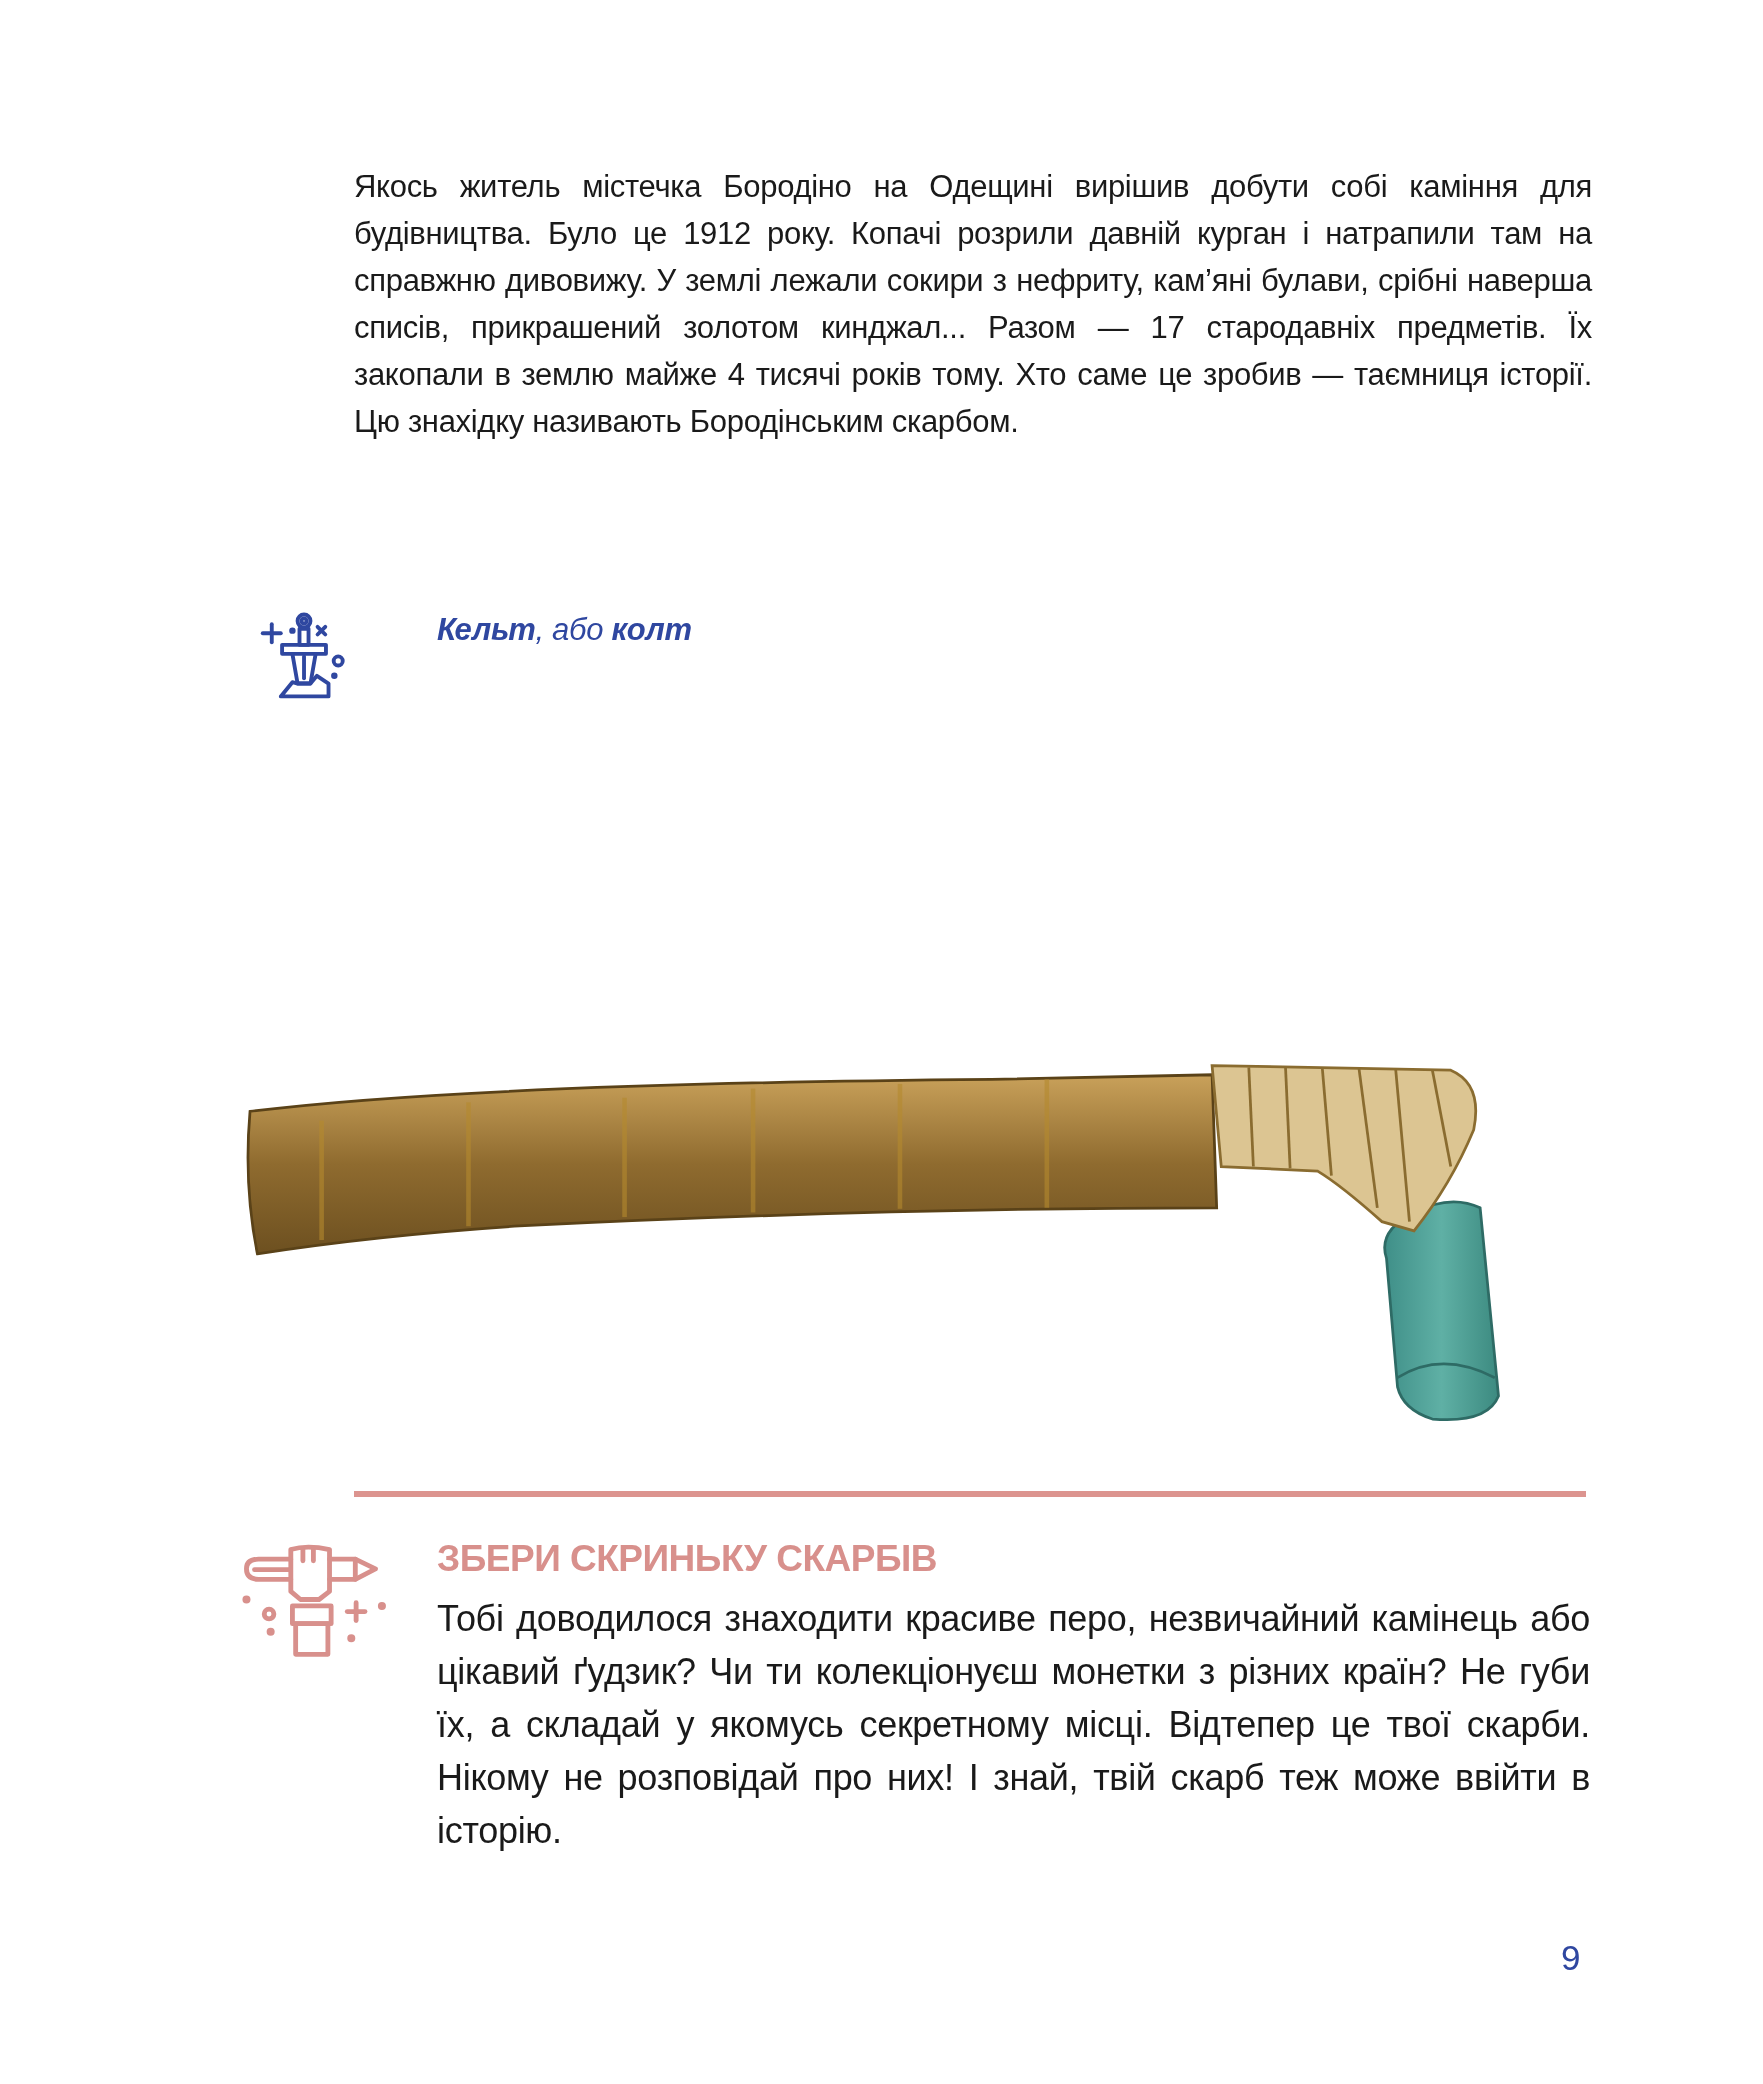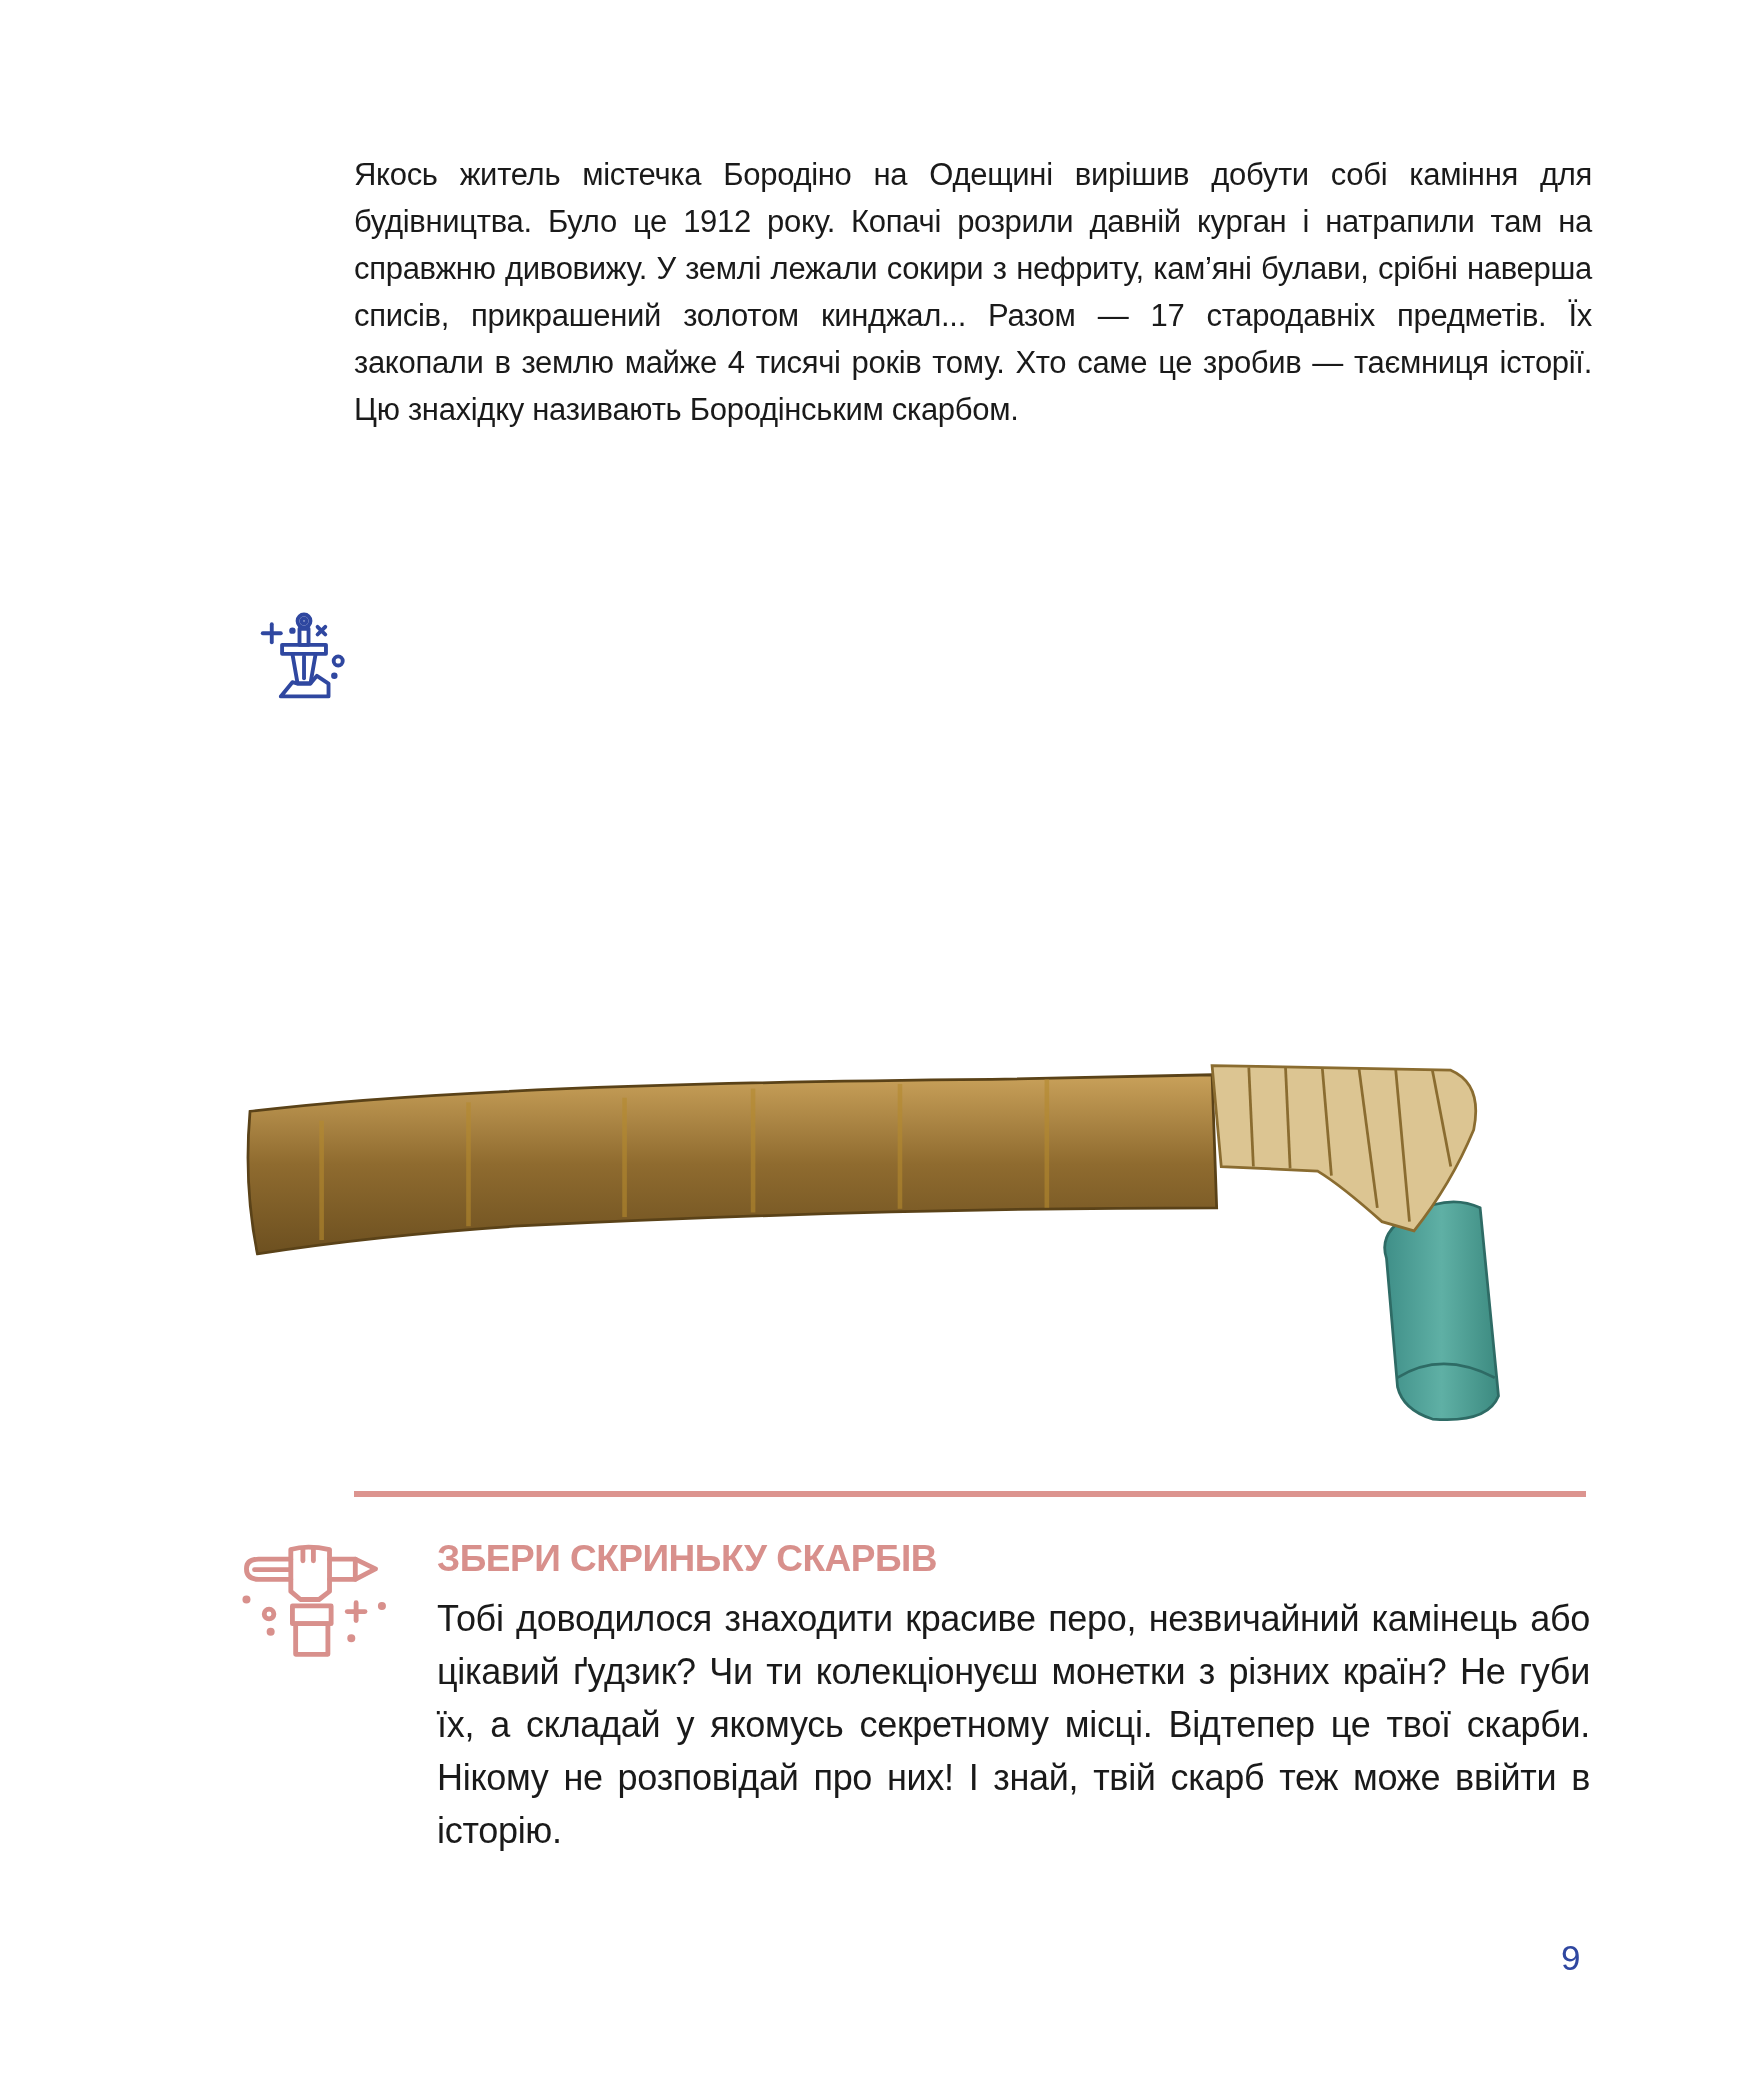--- a/index.html
+++ b/index.html
@@ -1,18 +1,18 @@
 <!DOCTYPE html>
 <html style="font-size:14.7px"><head>
 <meta charset="utf-8">
 <style>
   html, body { margin:0; padding:0; background:#ffffff; }
   body { width:1763px; height:2085px; position:relative; overflow:hidden;
          font-family:"Liberation Sans", "DejaVu Sans", sans-serif; }
-  .intro { position:absolute; left:354px; top:151px; width:1238px;
+  .intro { position:absolute; left:354px; top:163px; width:1238px;
            font-size:31px; line-height:47px; color:#1a1a1a; text-align:justify;
            letter-spacing:-0.3px; }
   .intro p { margin:0; hyphens:manual; }
   .icon-sword { position:absolute; left:255px; top:588px; width:129px; height:133px; }
   .info { position:absolute; left:437px; top:606px; width:1150px; color:#2f47a0;
           font-style:italic; font-size:31px; line-height:47px; text-align:justify;
           letter-spacing:-0.3px; }
   .info .term { margin:0 0 31px 0; }
   .info .term b { font-weight:bold; }
   .info p { margin:0 0 31px 0; }
@@ -44,20 +44,23 @@
   <circle cx="76" cy="33" r="10"></circle>
     <circle cx="76" cy="33" r="4"></circle>
   <rect x="69" y="45" width="14" height="25"></rect>
   <rect x="42" y="70" width="68" height="14"></rect>
   <path d="M58 84 L66 130 L86 130 L94 84"></path>
   <line x1="76" y1="88" x2="76" y2="122"></line>
   <path d="M40 150 L58 128 L66 130 L86 130 L96 118 L114 130 L114 150 Z"></path>
 </svg>
 
 <div class="info">
+  <p class="term">
+    <b>Кельт</b><span>, або </span><b>колт</b>
+  </p>
 </div>
 
 <svg class="axe" viewBox="0 0 1500 420">
   <defs>
     <linearGradient id="wood" x1="0" y1="0" x2="0" y2="1">
       <stop offset="0" stop-color="#c9a15a"></stop>
       <stop offset="0.5" stop-color="#8f6b2f"></stop>
       <stop offset="1" stop-color="#6d5020"></stop>
     </linearGradient>
     <linearGradient id="bronze" x1="0" y1="0" x2="1" y2="0">

